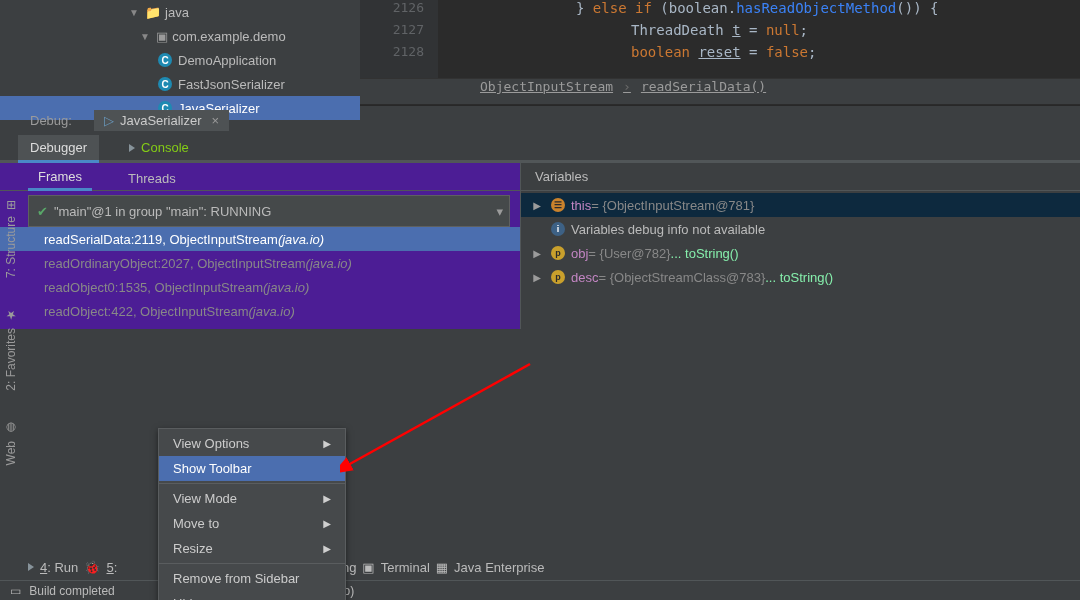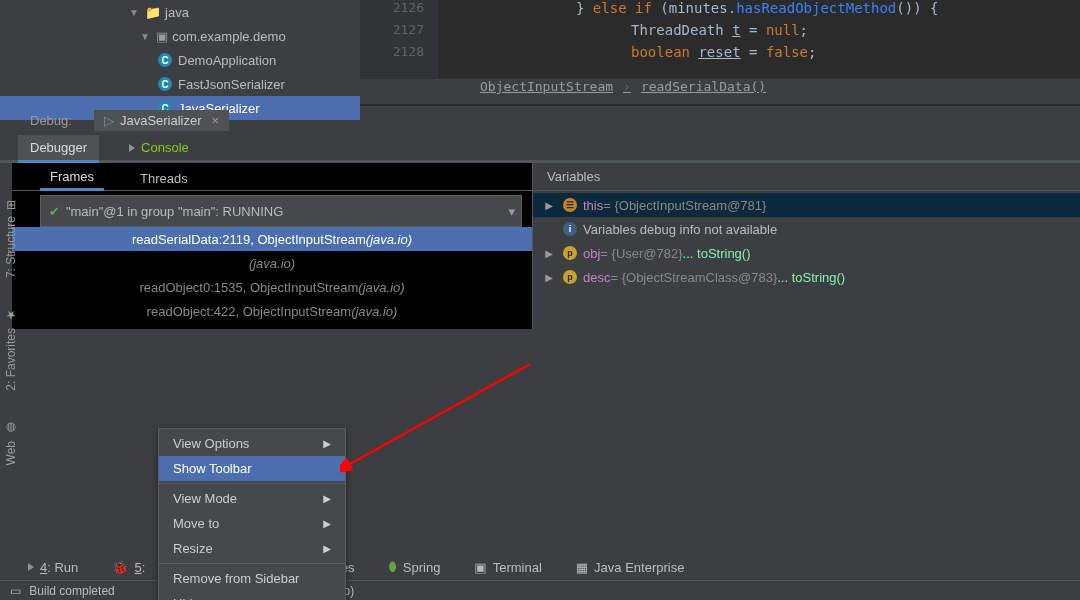--- a/index.html
+++ b/index.html
@@ -62,32 +62,32 @@
   .debug-tab .close{margin-left:10px;color:#9b9b9b;}
   .toolbar{
     height:28px;display:flex;align-items:flex-end;background:#3c3f41;border-bottom:3px solid #515658;
     padding-left:18px;gap:18px;
   }
   .tool-tab{
     padding:5px 12px;color:#84cc16;font-size:13px;display:flex;align-items:center;gap:6px;
   }
   .tool-tab.active{background:#4e5254;border-bottom:3px solid #4a88c7;margin-bottom:-3px;color:#dddddd;}
   .panels{display:flex;height:166px;}
-  .fr-panel{width:520px;background:#000000;display:flex;flex-direction:column;margin-left:12px;}
+  .fr-panel{width:520px;background:#4c1d95;display:flex;flex-direction:column;}
   .fr-tabs{height:28px;display:flex;align-items:flex-end;padding-left:28px;gap:26px;border-bottom:1px solid #515658;}
   .fr-tab{padding:4px 10px;color:#bbbbbb;}
   .fr-tab.active{border-bottom:3px solid #4a88c7;color:#dddddd;margin-bottom:-1px;}
   .drop{
     height:32px;margin:4px 10px 0 28px;background:#45494a;border:1px solid #5e6060;
     display:flex;align-items:center;padding:0 8px;color:#bbbbbb;position:relative;
   }
   .drop .chk{color:#59a869;margin-right:6px;}
   .drop .dd{position:absolute;right:6px;color:#9b9b9b;}
   .frames{flex:1;overflow:hidden;}
-  .frow{height:24px;display:flex;align-items:center;color:#888888;font-size:13px;justify-content:center;}
+  .frow{height:24px;display:flex;align-items:center;padding-left:44px;color:#888888;font-size:13px;}
   .frow.sel{background:#4b6eaf;color:#ffffff;}
   .frow.live{color:#cccccc;}
   .fpkg{font-style:italic;}
   .vars{flex:1;background:#3c3f41;border-left:1px solid #515658;}
   .vh{height:28px;border-bottom:1px solid #515658;display:flex;align-items:center;padding-left:14px;color:#bbbbbb;}
   .vlist{padding-top:2px;}
   .vrow{height:24px;display:flex;align-items:center;padding-left:8px;}
   .vrow.sel{background:#0d293e;}
   .vtri{color:#9b9b9b;width:16px;font-size:10px;text-align:center;}
   .vico{
@@ -95,21 +95,21 @@
     font-size:9px;font-weight:bold;margin:0 6px;
   }
   .vico.o{background:#c9822c;color:#2b2b2b;}
   .vico.p{background:#c9a02c;color:#2b2b2b;}
   .vico.i{background:#3d6185;color:#fff;border-radius:50%;}
   .vn{color:#c386c3;}
   .vv{color:#888888;}
   .vl{color:#86efac;}
   .bottom-bar{
     position:absolute;left:0;bottom:20px;height:26px;display:flex;align-items:center;
-    background:#3c3f41;padding-left:28px;gap:34px;color:#bbbbbb;width:100%;text-align:center;
+    background:#3c3f41;padding-left:28px;gap:6px;color:#bbbbbb;width:100%;text-align:center;
   }
   .bb-item{display:flex;align-items:center;gap:6px;color:#bbbbbb;}
   .bb-u{text-decoration:underline;}
   .status{
     position:absolute;left:0;bottom:0;height:20px;background:#3c3f41;border-top:1px solid #515658;
     display:flex;align-items:center;padding-left:10px;color:#bbbbbb;width:100%;font-size:12px;
   }
   .ctx-menu{
     position:absolute;left:158px;top:428px;width:188px;background:#46494b;border:1px solid #5a5d5f;
     box-shadow:0 2px 6px rgba(0,0,0,0.5);padding:2px 0;
@@ -156,21 +156,21 @@
   </div>
 
   <div class="editor">
     <div class="gutter">
       <div class="gl">2126</div>
       <div class="gl">2127</div>
       <div class="gl">2128</div>
     </div>
     <div class="code-lines">
       <div class="cl" style="padding-left:130px">
-        <span>} </span><span class="kw">else if </span><span>(minutes.</span><span class="fn">hasReadObjectMethod</span><span>()) {</span>
+        <span>} </span><span class="kw">else if </span><span>(boolean.</span><span class="fn">hasReadObjectMethod</span><span>()) {</span>
       </div>
       <div class="cl" style="padding-left:185px">
         <span>ThreadDeath </span><span class="var">t</span><span> = </span><span class="kw">null</span><span>;</span>
       </div>
       <div class="cl" style="padding-left:185px">
         <span class="kw">boolean </span><span class="var">reset</span><span> = </span><span class="kw">false</span><span>;</span>
       </div>
       <div class="breadcrumb" style="position:absolute;left:-86px;right:0;top:78px;padding-left:120px">
         <span>ObjectInputStream</span>
         <span class="bc-sep">›</span>
@@ -209,20 +209,21 @@
       <span class="chk">✔</span>
       <span>"main"@1 in group "main": RUNNING</span>
       <span class="dd">▾</span>
     </div>
     <div class="frames">
       <div class="frow sel">
           <span>readSerialData:2119, ObjectInputStream </span>
           <span class="fpkg">(java.io)</span>
         </div>
       <div class="frow">
+          <span>readOrdinaryObject:2027, ObjectInputStream </span>
           <span class="fpkg">(java.io)</span>
         </div>
       <div class="frow">
           <span>readObject0:1535, ObjectInputStream </span>
           <span class="fpkg">(java.io)</span>
         </div>
       <div class="frow">
           <span>readObject:422, ObjectInputStream </span>
           <span class="fpkg">(java.io)</span>
         </div>

